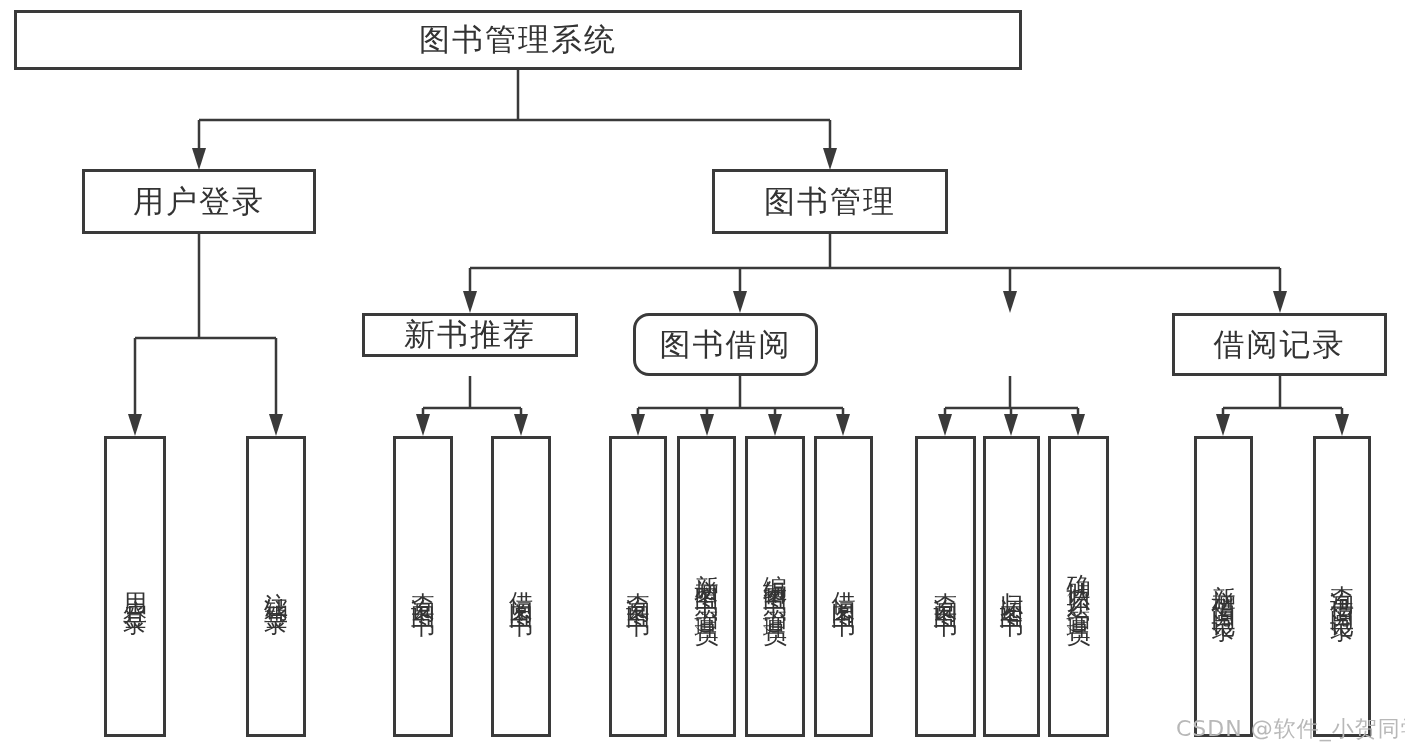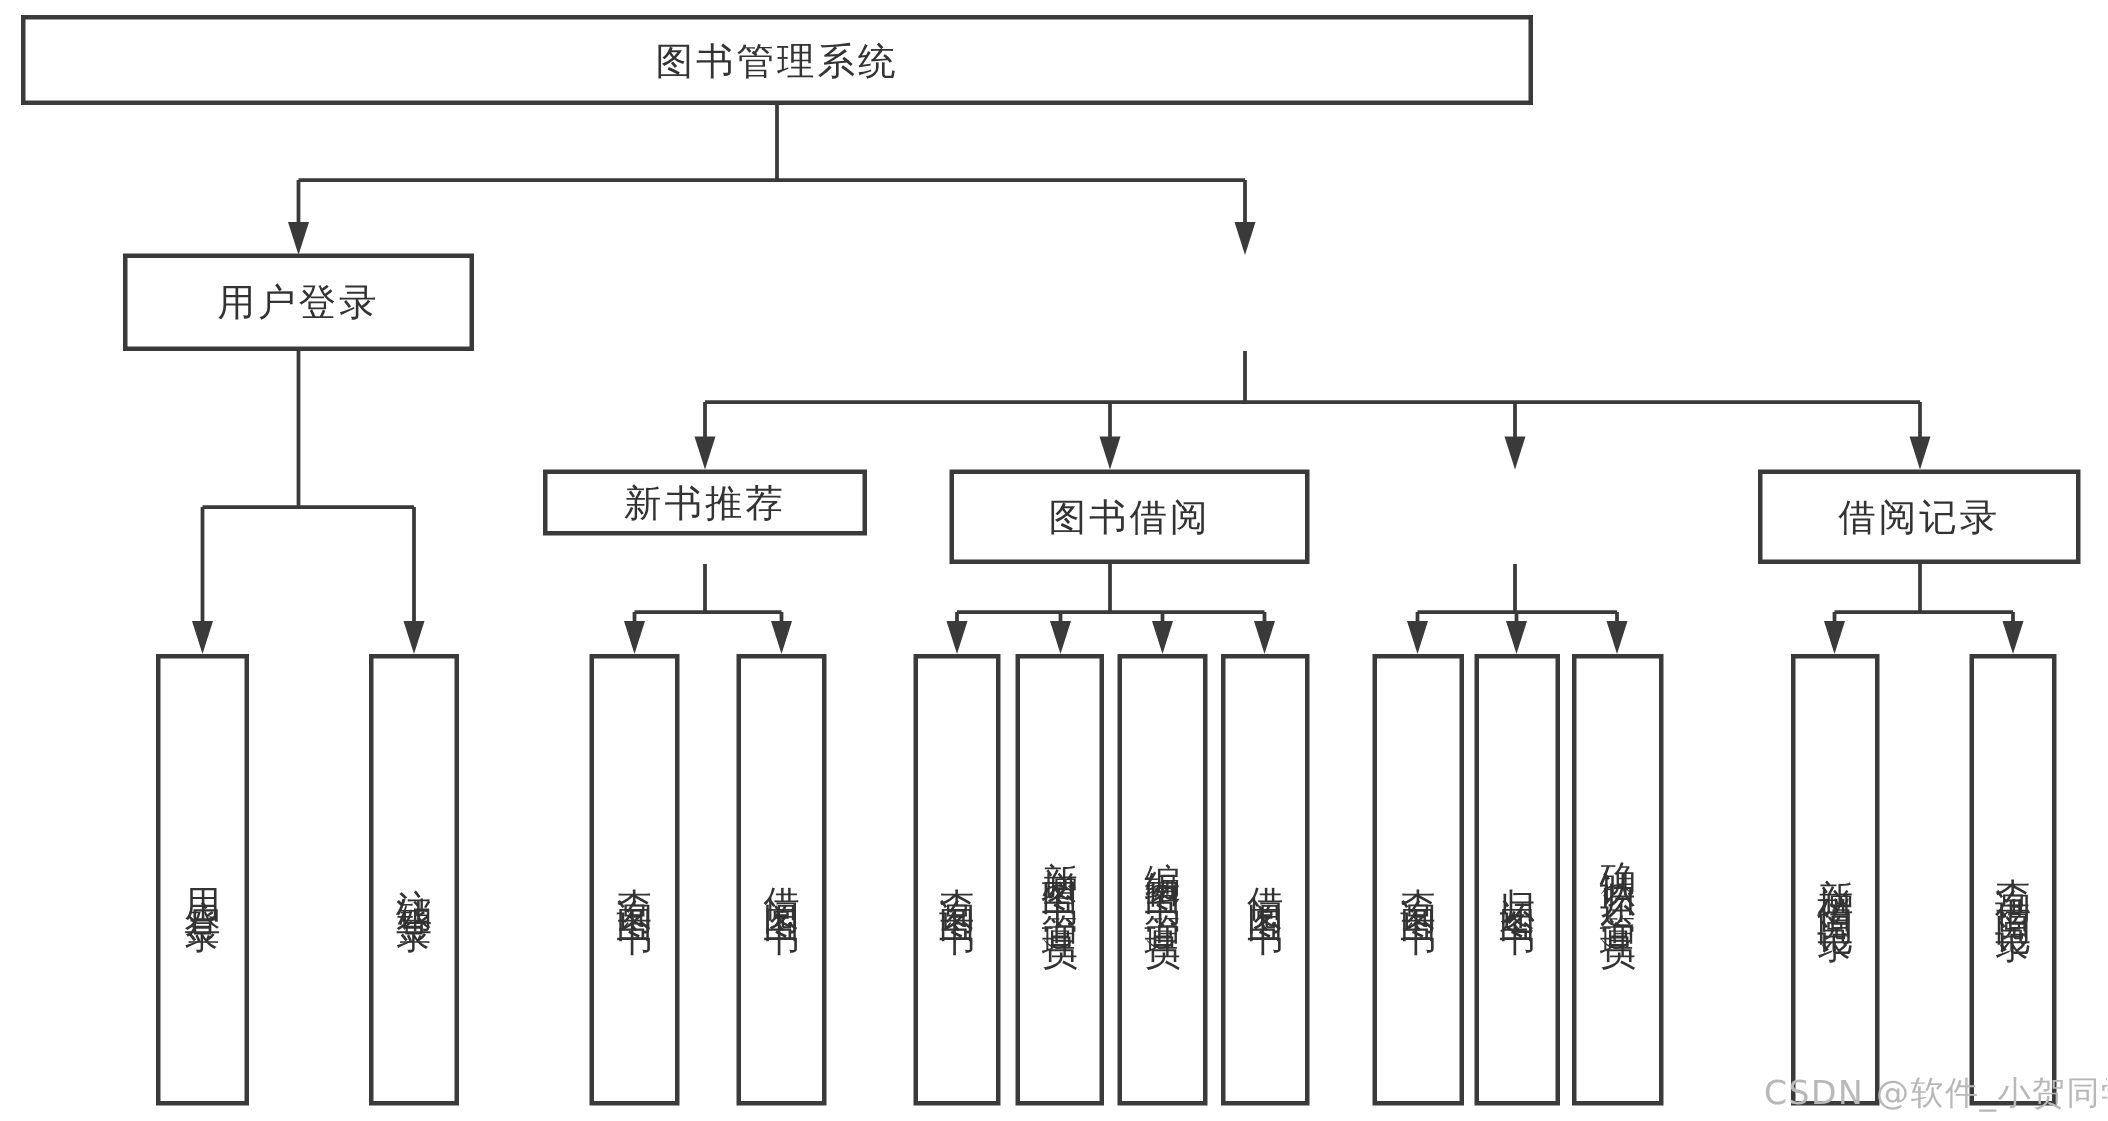--- a/index.html
+++ b/index.html
@@ -27,21 +27,21 @@
     position: absolute;
     box-sizing: border-box;
     border: 3px solid #3a3a3a;
     background: #ffffff;
     display: flex;
     align-items: center;
     justify-content: center;
   }
   .node .label {
     color: #333333;
-    font-size: 25px;
+    font-size: 31px;
     letter-spacing: 2px;
     white-space: nowrap;
   }
   .leaf { top: 436px; height: 301px; }
   .leaf .vlabel {
     color: #333333;
     font-size: 24px;
     letter-spacing: 7px;
     writing-mode: vertical-rl;
     line-height: 1;
@@ -106,25 +106,28 @@
     </g>
   </svg>
 
   <div class="node" style="left:14px; top:10px; width:1008px; height:60px;">
     <span class="label">图书管理系统</span>
   </div>
 
   <div class="node" style="left:82px; top:169px; width:234px; height:65px;">
     <span class="label">用户登录</span>
   </div>
+  <div class="node" style="left:712px; top:169px; width:236px; height:65px;">
+    <span class="label">图书管理</span>
+  </div>
 
   <div class="node" style="left:362px; top:313px; width:216px; height:44px;">
     <span class="label">新书推荐</span>
   </div>
-  <div class="node" style="left:633px; top:313px; width:240px; height:63px;">
+  <div class="node" style="left:633px; top:313px; width:185px; height:63px;border-radius:16px;">
     <span class="label">图书借阅</span>
   </div>
   <div class="node" style="left:1172px; top:313px; width:215px; height:63px;">
     <span class="label">借阅记录</span>
   </div>
 
   <div class="node leaf" style="left:104px; width:62px;">
     <span class="vlabel">用户登录</span>
   </div>
   <div class="node leaf" style="left:246px; width:60px;">

